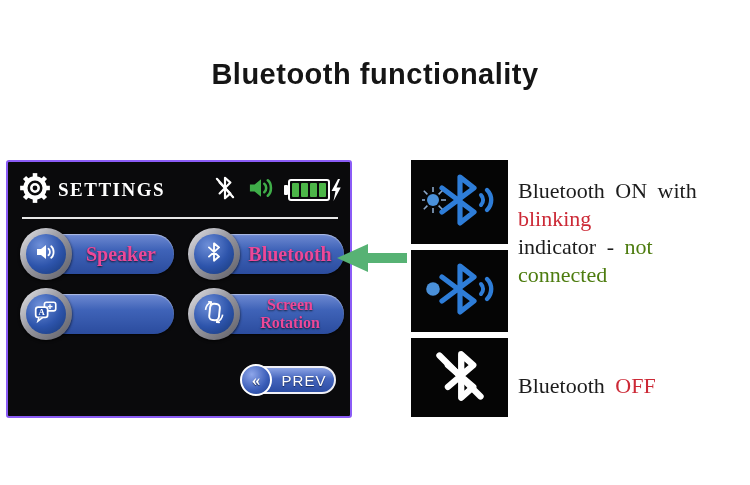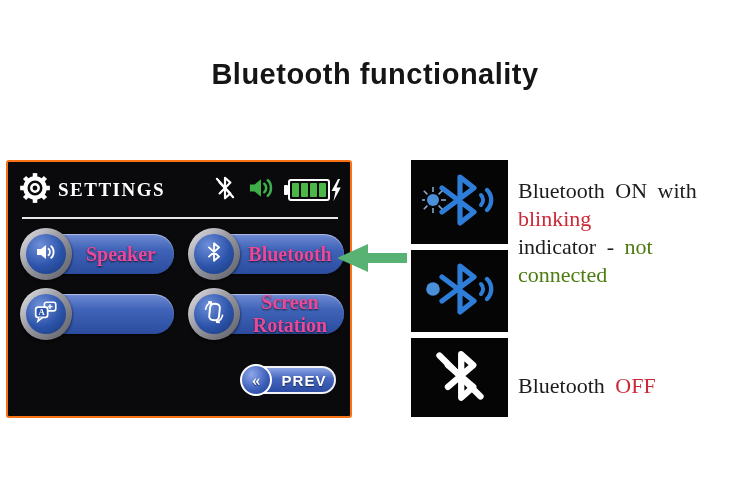--- a/index.html
+++ b/index.html
@@ -9,21 +9,21 @@
   
   .page-title {
     position:absolute; top:58px; left:0; width:100%;
     text-align:center; font-family:"Liberation Sans", sans-serif;
     font-weight:700; font-size:29px; color:#151515; letter-spacing:0.5px;
   }
 
   
   .screen {
     position:absolute; left:6px; top:160px; width:346px; height:258px;
-    background:#0a0a0c; border:2px solid #f97316; border-radius:3px;
+    background:#0a0a0c; border:2px solid #8b5cf6; border-radius:3px;
   }
   .screen-header { position:absolute; left:10px; top:8px; right:8px; height:40px; display:flex; align-items:center; }
   .settings-label { color:#ffffff; font-weight:700; font-size:19px; letter-spacing:1.5px; margin-left:6px; }
   .status-icons { margin-left:auto; display:flex; align-items:center; gap:7px; }
   .divider { position:absolute; left:14px; right:12px; top:55px; height:2px; background:#e8e8e8; }
 
   
   .battery { display:flex; align-items:center; }
   .battery-nub { width:4px; height:10px; background:#ffffff; border-radius:1px; }
   .battery-body { width:42px; height:22px; border:2px solid #ffffff; border-radius:3px; display:flex; gap:2px; padding:2px; align-items:stretch; }
@@ -46,21 +46,21 @@
     width:40px; height:40px; border-radius:50%;
     background:radial-gradient(circle at 35% 28%, #6e8fd8 0%, #2d54ab 55%, #173877 100%);
     display:flex; align-items:center; justify-content:center;
   }
   .menu-btn .label {
     position:absolute; left:48px; right:4px; top:0; bottom:0;
     display:flex; align-items:center; justify-content:center;
     color:#ec4899; font-weight:700; font-size:20px;
     text-shadow:0 1px 2px rgba(0,0,0,.7);
   }
-  .menu-btn .label.two-line { white-space:pre-line; font-size:20px; line-height:23px; text-align:center; }
+  .menu-btn .label.two-line { white-space:pre-line; font-size:16px; line-height:18px; text-align:center; }
 
   .btn-r1c1 { left:16px;  top:70px; }
   .btn-r1c2 { left:184px; top:70px; }
   .btn-r2c1 { left:16px;  top:130px; }
   .btn-r2c2 { left:184px; top:130px; }
 
   
   .prev-btn {
     position:absolute; right:14px; top:204px; width:94px; height:28px;
     border:2px solid #f0f0f5; border-radius:15px;
@@ -71,21 +71,21 @@
     position:absolute; left:-4px; top:-4px; width:32px; height:32px; border-radius:50%;
     border:2px solid #ffffff;
     background:radial-gradient(circle at 35% 30%, #8ea6ea 0%, #3a5db8 60%, #20408f 100%);
     display:flex; align-items:center; justify-content:center;
     color:#ffffff; font-weight:700; font-size:17px; line-height:1;
     text-shadow:0 1px 1px rgba(0,0,0,.6);
   }
   .prev-btn .prev-label {
     position:absolute; left:30px; right:0; top:0; bottom:0;
     display:flex; align-items:center; justify-content:center;
-    color:#ffffff; font-family:"Liberation Sans", sans-serif; font-weight:700; font-size:15px; letter-spacing:1px;
+    color:#ffffff; font-family:"Liberation Sans", sans-serif; font-weight:400; font-size:15px; letter-spacing:1px;
     text-shadow:0 1px 1px rgba(0,0,0,.5);
   }
 
   
   .arrow { position:absolute; left:336px; top:243px; width:72px; height:30px; }
 
   
   .legend-box { position:absolute; left:411px; width:97px; background:#050505; display:flex; align-items:center; justify-content:center; }
   .legend-box-1 { top:160px; height:84px; }
   .legend-box-2 { top:250px; height:82px; }

